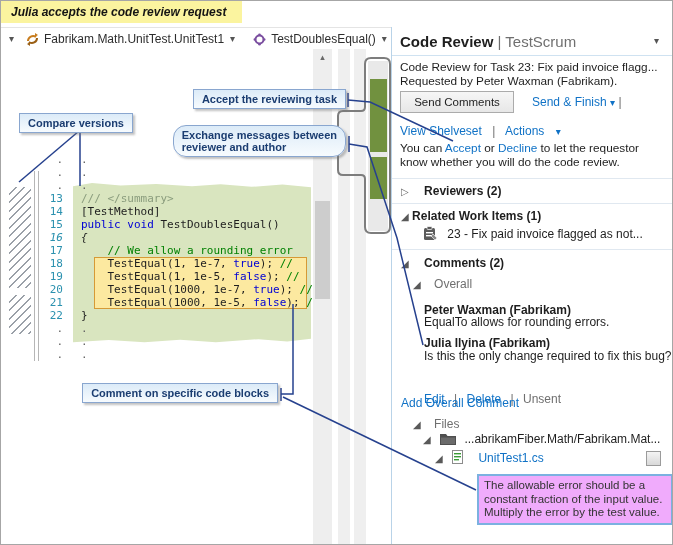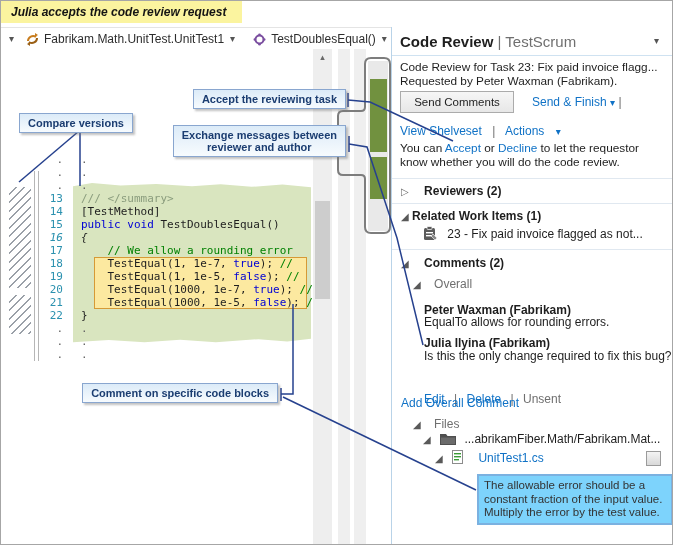--- a/index.html
+++ b/index.html
@@ -34,36 +34,36 @@
   .scrolltrack{position:absolute;left:312px;top:0;width:19px;height:495px;background:#eeeeee;}
   .scrollarrow{position:absolute;left:0;top:3px;width:19px;text-align:center;font-size:9px;color:#6a6a6a;}
   .scrollthumb{position:absolute;left:2px;top:152px;width:15px;height:98px;background:#cdcdcd;}
   .marg{position:absolute;top:0;height:495px;background:#efefef;}
   .anncol{position:absolute;left:367px;top:12px;width:20px;height:170px;background:#e9e9e9;}
   .annblock{position:absolute;left:369px;width:17px;background:#71913f;}
   
   .callout{position:absolute;z-index:30;background:linear-gradient(#dcebf8,#f7fbfe);
            border:1px solid #89a6cf;box-shadow:2px 2px 2px rgba(120,120,120,.45);
            color:#1b3d71;font-size:11px;font-weight:bold;padding:3px 8px;white-space:nowrap;}
-  .callout.ra{text-align:center;}
+  .callout.ra{text-align:left;border-radius:13px;}
   
   .rpanel{position:absolute;left:390px;top:26px;width:281px;height:517px;background:#fff;
           border-left:1px solid #b9d3e8;font-size:12px;color:#1e1e1e;}
   .rp{position:absolute;}
   .b{font-weight:bold;}
   .gray{color:#6f6f6f;}
   .link{color:#1072c6;cursor:pointer;}
   .hsep{position:absolute;left:0;width:281px;height:1px;background:#e0e8f0;}
   .btn{position:absolute;left:8px;top:64px;width:114px;height:22px;background:linear-gradient(#f6f6f6,#e7e7e7);
        border:1px solid #ababab;font-size:11.5px;color:#1e1e1e;text-align:center;line-height:20px;box-sizing:border-box;}
   .exp-open{color:#595959;font-size:10px;}
   .exp-closed{color:#6a6a6a;font-size:10px;}
   .chk{position:absolute;left:254px;top:424px;width:13px;height:13px;background:linear-gradient(#f4f4f4,#d9d9d9);
        border:1px solid #9b9b9b;}
-  .notebox{position:absolute;left:85px;top:447px;width:182px;border:2px solid #7bb1e0;background:#7dd3fc;
+  .notebox{position:absolute;left:85px;top:447px;width:182px;border:2px solid #7bb1e0;background:#f0abfc;
            padding:3px 5px;font-size:11.5px;line-height:13.5px;color:#333;}
   
   .wi-icon,.folder-icon,.file-icon{display:inline-block;vertical-align:middle;}
   svg.overlay{position:absolute;left:0;top:0;z-index:25;pointer-events:none;}
 </style>
 </head>
 <body>
 
 <div id="app">
 

